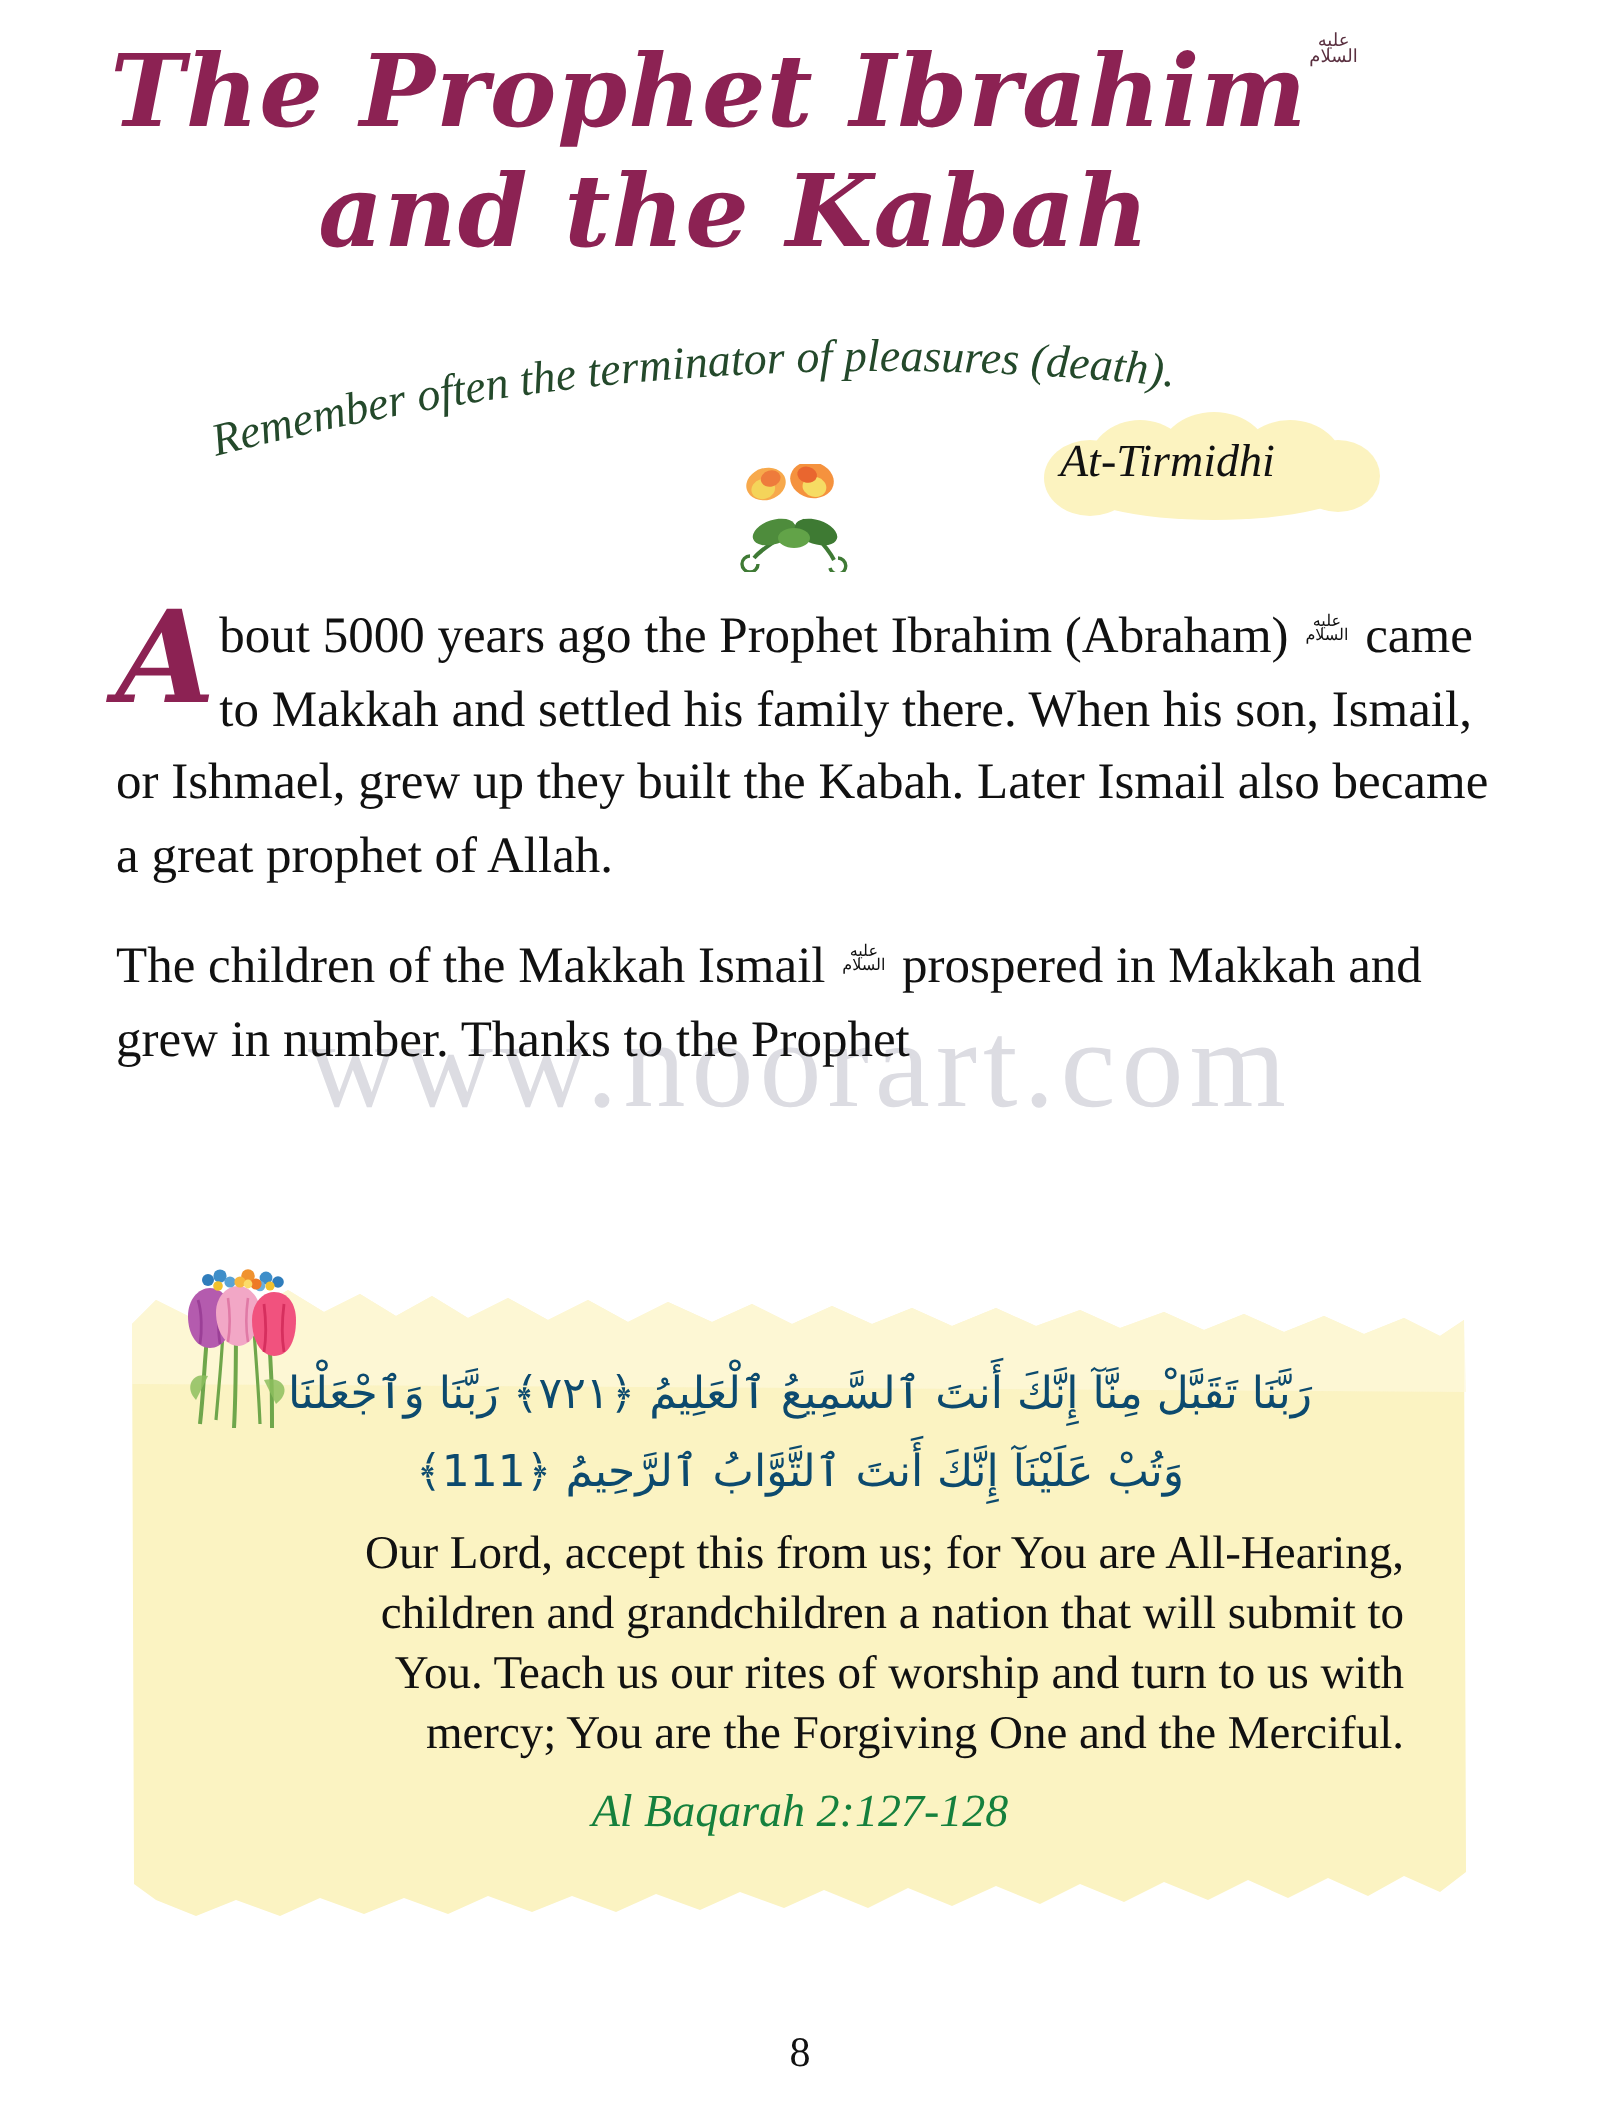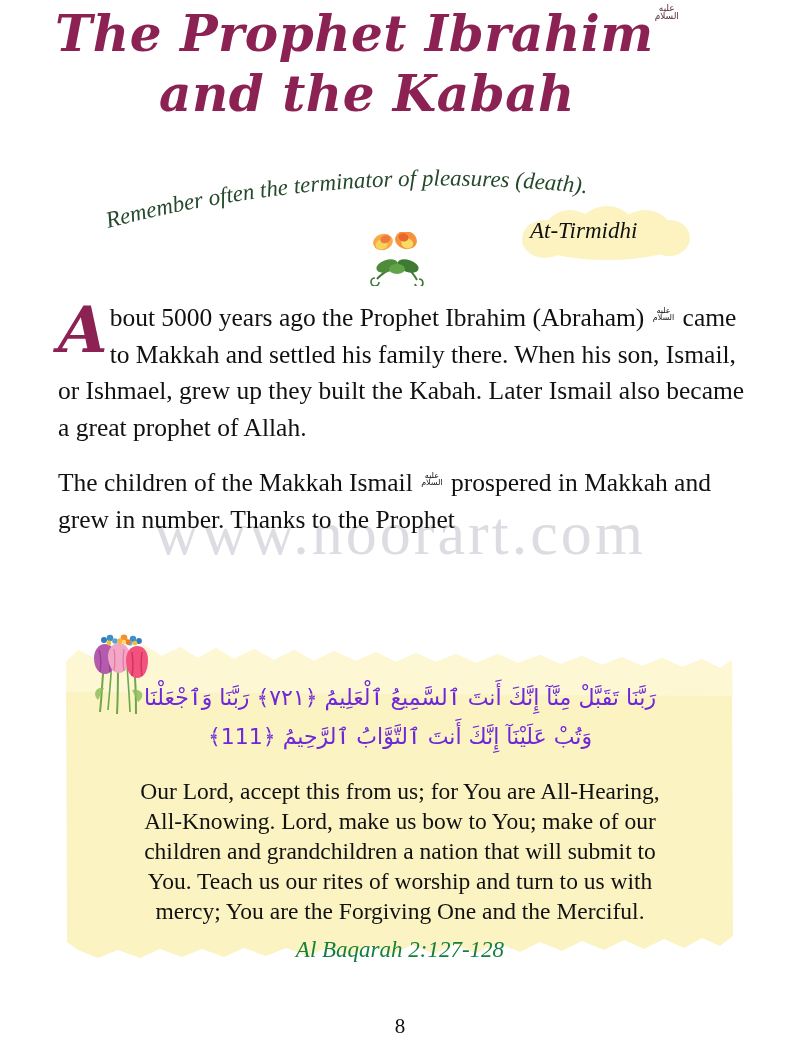--- a/index.html
+++ b/index.html
@@ -12,21 +12,21 @@
     height: 1058px;
     position: relative;
     overflow: hidden;
     font-family: "Liberation Serif", serif;
     color: #000000;
   }
 
   
   #title-block {
     position: absolute;
-    top: 4px;
+    top: 16px;
     left: 0;
     width: 734px;
     text-align: center;
   }
   .title-line {
     font-family: "DejaVu Serif", serif;
     font-style: italic;
     font-weight: bold;
     font-size: 50px;
     line-height: 60px;
@@ -173,30 +173,30 @@
     position: absolute;
     left: 0;
     top: 0;
     width: 672px;
   }
   .ayah-line {
     text-align: center;
     font-family: "DejaVu Sans", sans-serif;
     font-size: 22px;
     line-height: 39px;
-    color: #6d28d9;
+    color: #0c4a6e;
     direction: rtl;
     unicode-bidi: bidi-override;
     white-space: nowrap;
   }
   #ayah-lines { padding-top: 42px; }
   #translation {
-    margin-top: 20px;
+    margin-top: 6px;
     padding: 0 34px;
-    text-align: center;
+    text-align: right;
     font-family: "Liberation Serif", serif;
     font-size: 23.5px;
     line-height: 30px;
     color: #111111;
   }
   #quran-citation {
     margin-top: 11px;
     text-align: center;
     font-family: "Liberation Serif", serif;
     font-style: italic;
@@ -337,21 +337,20 @@
     </g>
   </svg>
 
   <div id="quran-content">
     <div id="ayah-lines">
       <div class="ayah-line">رَبَّنَا تَقَبَّلْ مِنَّآ إِنَّكَ أَنتَ ٱلسَّمِيعُ ٱلْعَلِيمُ ﴿١٢٧﴾ رَبَّنَا وَٱجْعَلْنَا</div>
       <div class="ayah-line">وَتُبْ عَلَيْنَآ إِنَّكَ أَنتَ ٱلتَّوَّابُ ٱلرَّحِيمُ ﴿111﴾</div>
     </div>
     <div id="translation">
       <div>Our Lord, accept this from us; for You are All-Hearing,</div>
-      <div>All-Knowing. Lord, make us bow to You; make of our</div>
       <div>children and grandchildren a nation that will submit to</div>
       <div>You. Teach us our rites of worship and turn to us with</div>
       <div>mercy; You are the Forgiving One and the Merciful.</div>
     </div>
     <div id="quran-citation">Al Baqarah 2:127-128</div>
   </div>
 </div>
 
 <div id="page-number">8</div>
 

